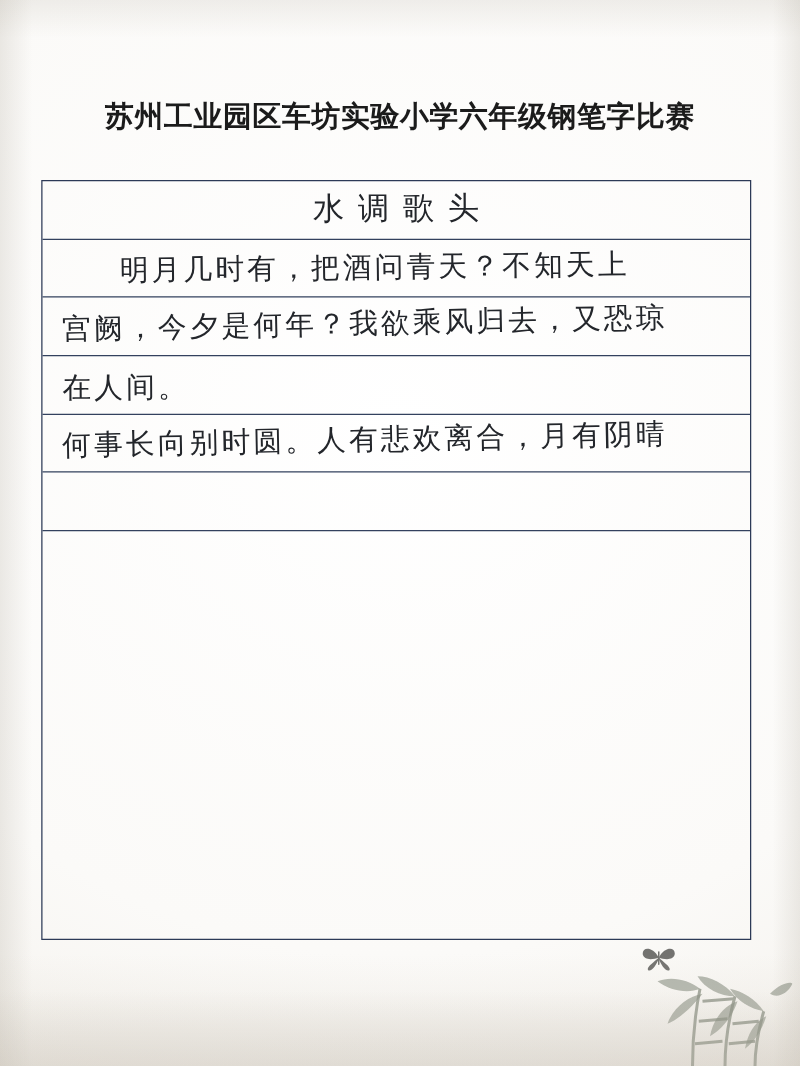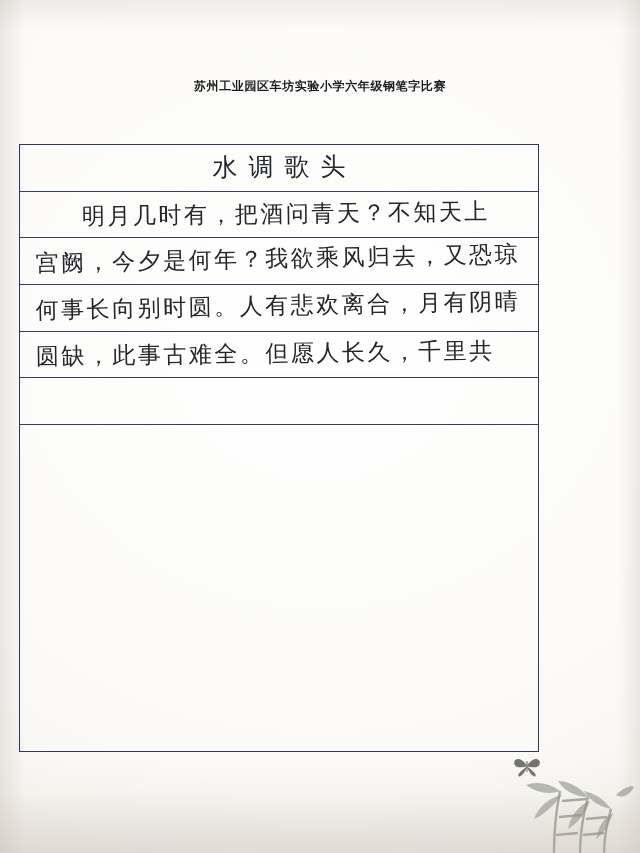--- a/index.html
+++ b/index.html
@@ -37,32 +37,32 @@
 
   
   #title {
     position: absolute;
     top: 78px;
     left: 0;
     width: 640px;
     text-align: center;
     font-family: "DejaVu Sans", sans-serif;
     font-weight: bold;
-    font-size: 12px;
+    font-size: 23px;
     letter-spacing: 0.6px;
     color: #1b1b1b;
     white-space: nowrap;
   }
 
   
   #grid {
     position: absolute;
-    left: 19px;
+    left: 33px;
     top: 144px;
-    width: 520px;
+    width: 568px;
     height: 608px;
     border: 1.4px solid #2c3a57;
     box-sizing: border-box;
     background: transparent;
   }
   .rule-row {
     position: relative;
     box-sizing: border-box;
     border-bottom: 1.1px solid #33415e;
     height: 46.7px;
@@ -160,29 +160,29 @@
 
     <div class="rule-row">
       <span class="hw hw-line hw-indent tilt1">明月几时有，把酒问青天？不知天上</span>
     </div>
 
     <div class="rule-row">
       <span class="hw hw-line tilt2">宫阙，今夕是何年？我欲乘风归去，又恐琼</span>
     </div>
 
 
+    <div class="rule-row">
+      <span class="hw hw-line tilt3">在人间。</span>
+    </div>
 
 
     <div class="rule-row">
       <span class="hw hw-line tilt2">何事长向别时圆。人有悲欢离合，月有阴晴</span>
     </div>
 
-    <div class="rule-row">
-      <span class="hw hw-line tilt1">圆缺，此事古难全。但愿人长久，千里共</span>
-    </div>
 
 
     <div class="rule-row"></div>
 
     <div class="rule-row"></div>
 
 
   </div>
 
   <svg id="butterfly" viewBox="0 0 40 30">

